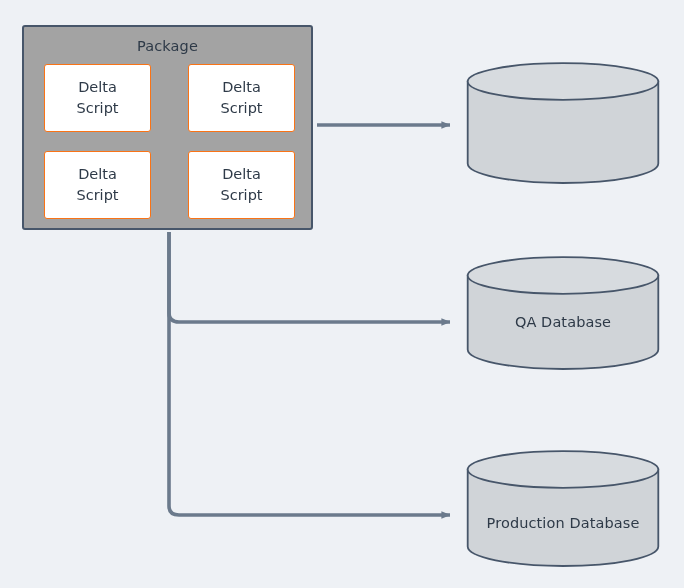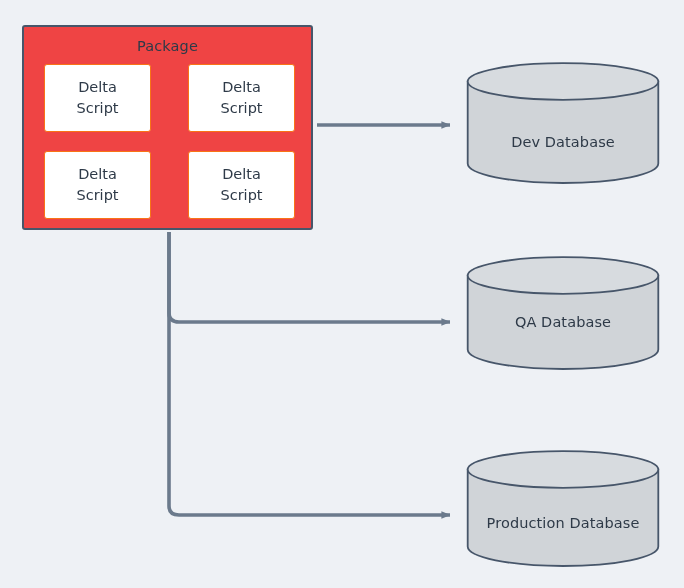--- a/index.html
+++ b/index.html
@@ -18,21 +18,21 @@
     width: 684px;
     height: 588px;
   }
   
   .package-box {
     position: absolute;
     left: 22px;
     top: 25px;
     width: 291px;
     height: 205px;
-    background: #ef4444;
+    background: #a3a3a3;
     border: 2px solid #4a5a६8;
     border: 2px solid #47566a;
     border-radius: 3px;
     box-sizing: border-box;
   }
   .package-title {
     position: absolute;
     left: 0;
     top: 11px;
     width: 100%;
@@ -134,21 +134,20 @@
       </div>
 
     </div>
   </div>
 
   <div class="db" style="left:466px; top:62px; width:194px; height:121px;">
     <svg width="194" height="121" viewBox="0 0 194 121">
       <path d="M1.7,19.5 L1.7,101.5 A95.3,19.5 0 0 0 192.3,101.5 L192.3,19.5 Z" fill="#d0d4d8" stroke="#47566a" stroke-width="1.8"></path>
       <ellipse cx="97" cy="19.5" rx="95.3" ry="18.3" fill="#d7dbdf" stroke="#47566a" stroke-width="1.8"></ellipse>
     </svg>
-    <div class="db-label" style="top:72px;">Dev Database</div>
   </div>
 
   <div class="db" style="left:466px; top:256px; width:194px; height:113px;">
     <svg width="194" height="113" viewBox="0 0 194 113">
       <path d="M1.7,19.5 L1.7,93.5 A95.3,19.5 0 0 0 192.3,93.5 L192.3,19.5 Z" fill="#d0d4d8" stroke="#47566a" stroke-width="1.8"></path>
       <ellipse cx="97" cy="19.5" rx="95.3" ry="18.3" fill="#d7dbdf" stroke="#47566a" stroke-width="1.8"></ellipse>
     </svg>
     <div class="db-label" style="top:58px;">QA Database</div>
   </div>
 

